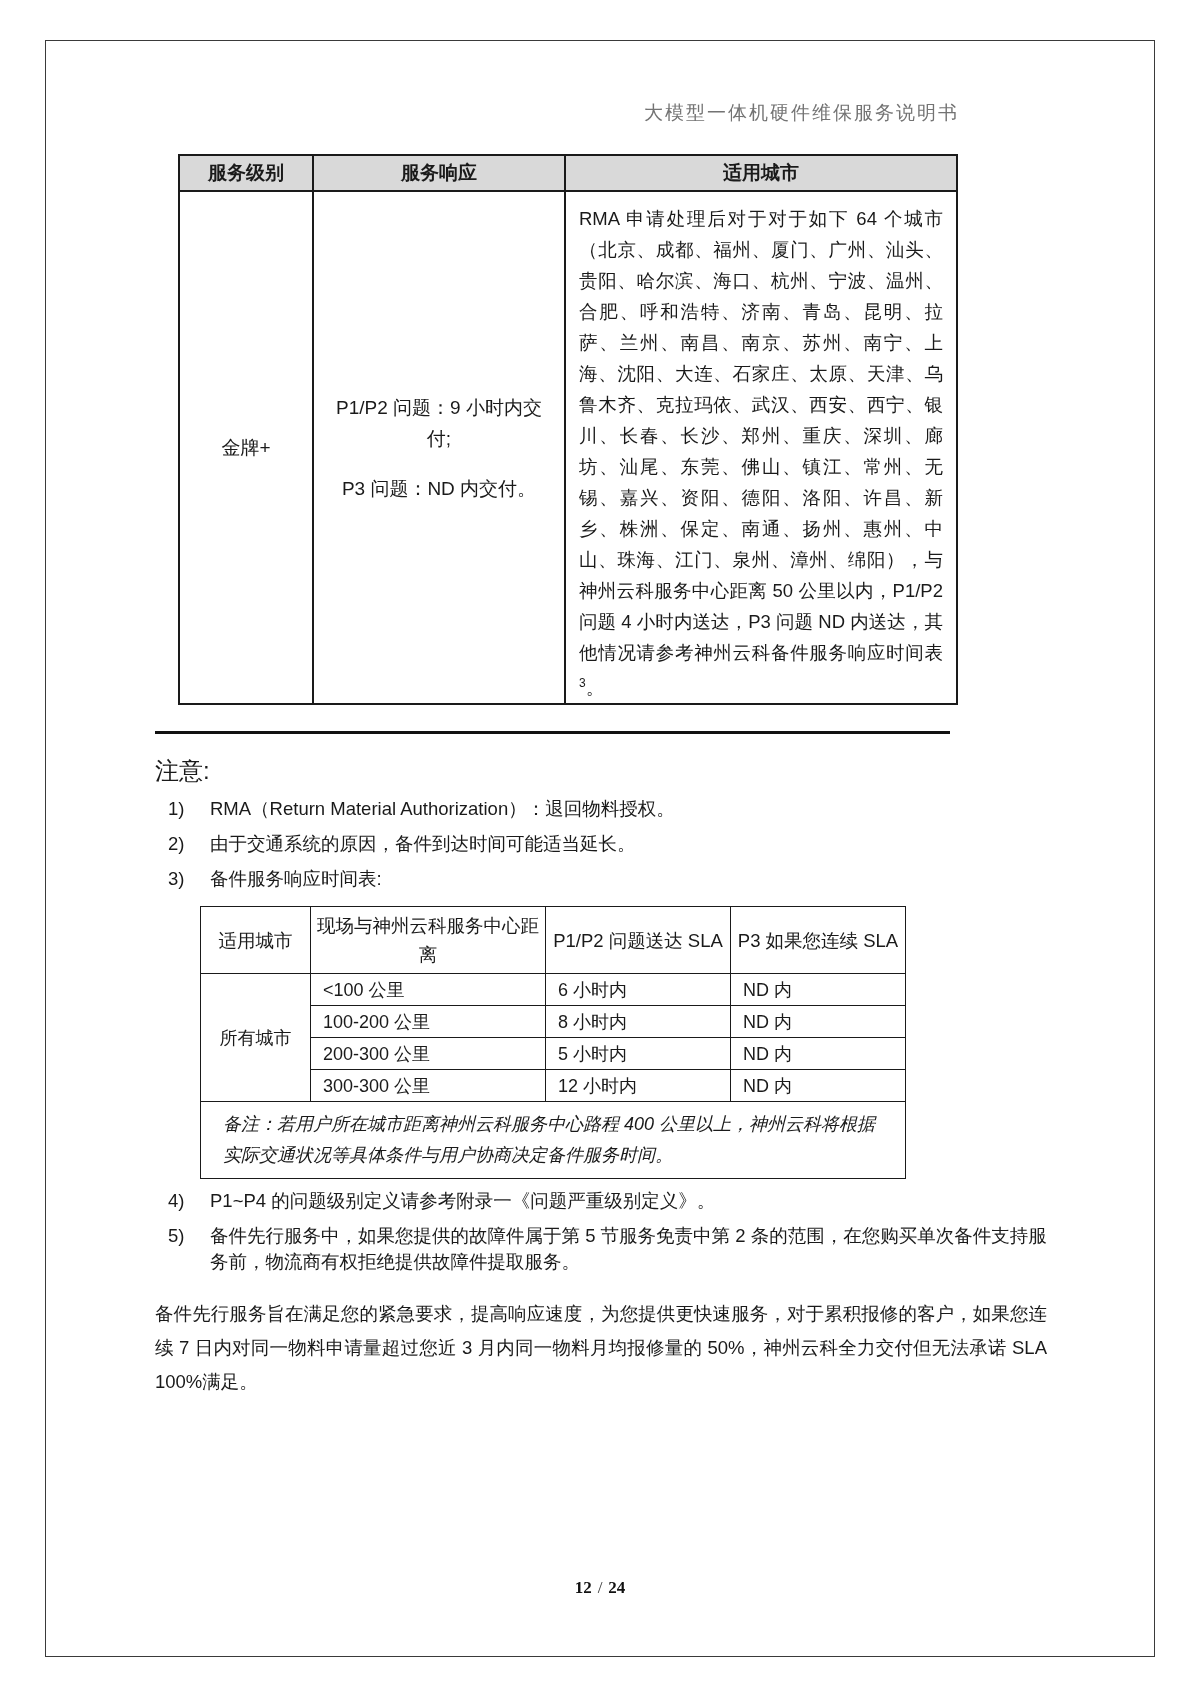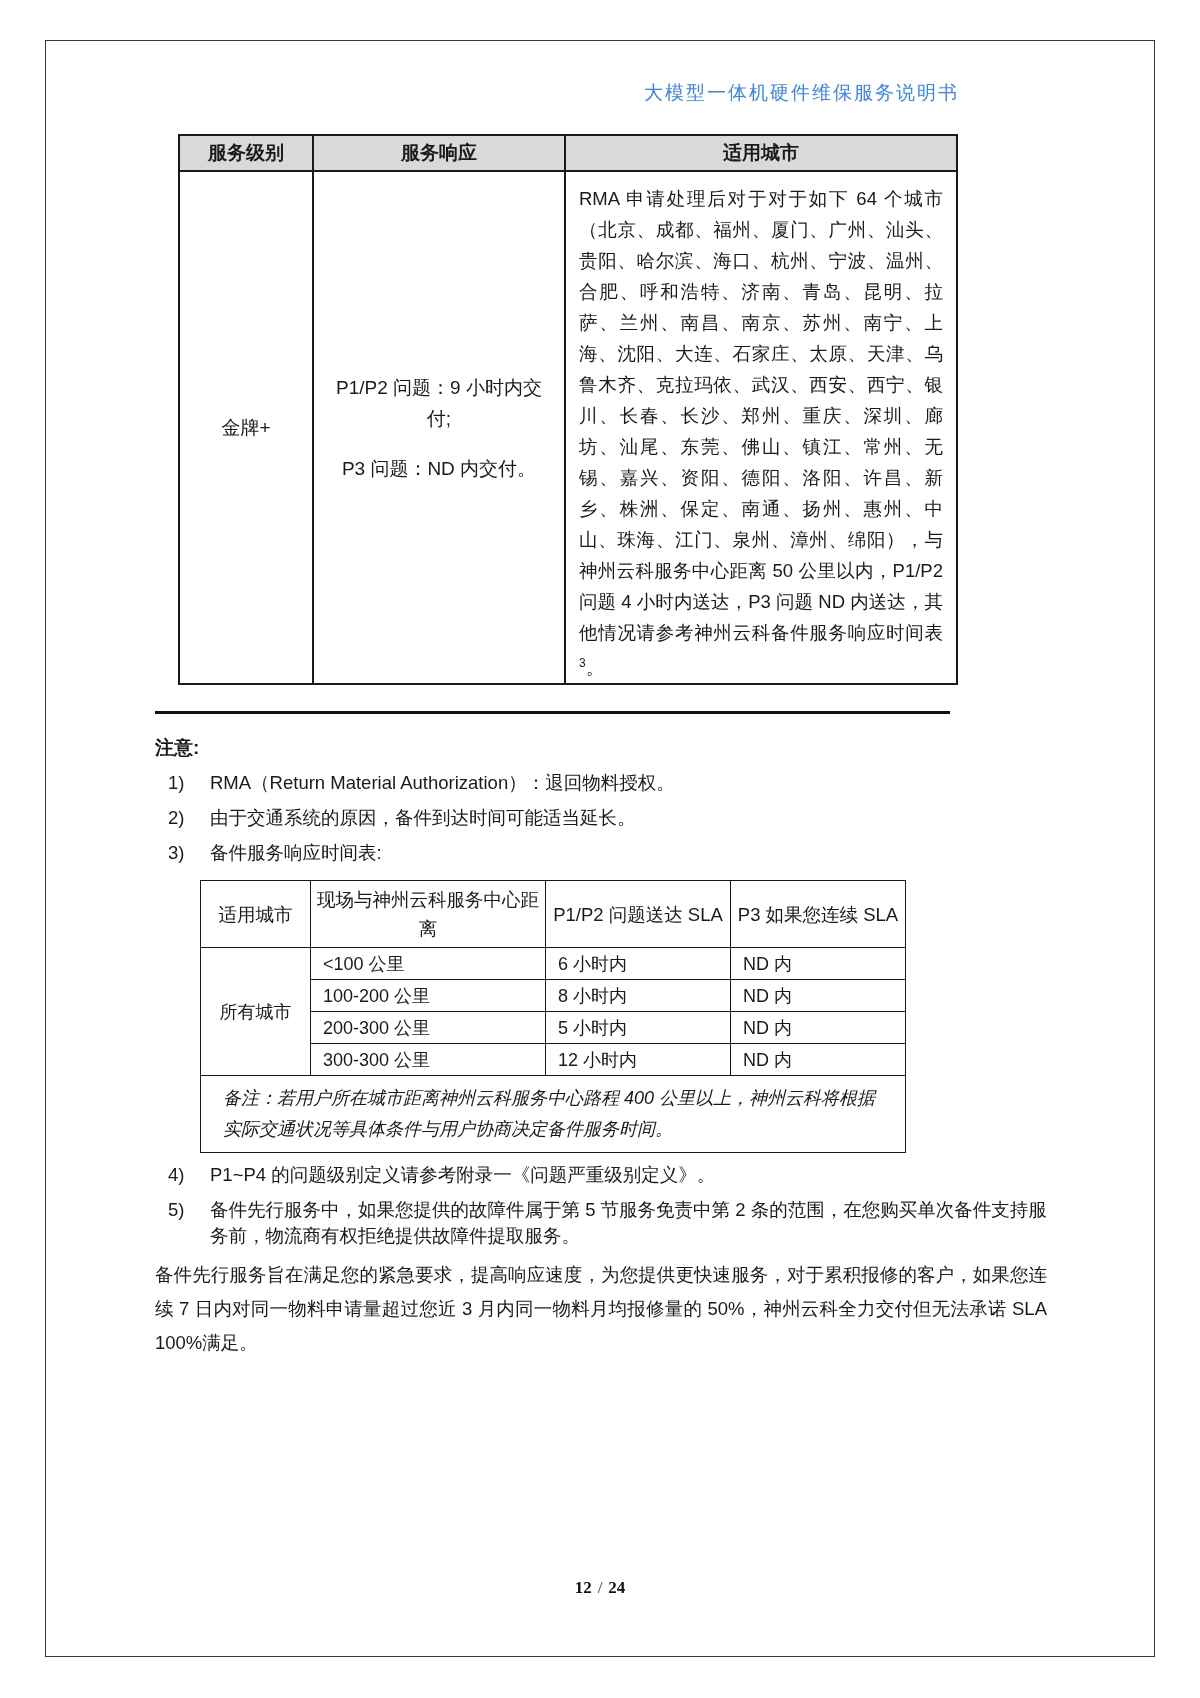--- a/index.html
+++ b/index.html
@@ -16,27 +16,27 @@
     left: 45px; top: 40px;
     width: 1110px; height: 1617px;
     border: 1px solid #3a3a3a;
   }
   .content {
     position: absolute;
     left: 110px; top: 0;
     width: 892px;
   }
   .doc-header {
-    margin-top: 40px;
+    margin-top: 60px;
     text-align: right;
     padding-right: 88px;
     font-family: "Liberation Serif", serif;
     font-size: 19px;
     letter-spacing: 2px;
-    color: #3b82f6;
+    color: #737373;
   }
   
   .main-table-wrap { margin-top: 28px; margin-left: 23px; }
   table { border-collapse: collapse; table-layout: fixed; }
   .main-table { width: 778px; font-size: 18px; }
   .main-table th, .main-table td { border: 2px solid #1a1a1a; }
   .main-table th {
     height: 36px;
     background: #d9d9d9;
     font-size: 19px;
@@ -58,21 +58,21 @@
   }
   .cell-cities sup { font-size: 12px; }
   
   .divider {
     margin-top: 26px;
     width: 795px;
     height: 3px;
     background: #111;
   }
   
-  .notes-title { margin-top: 21px; font-size: 19px; font-weight: bold; }
+  .notes-title { margin-top: 21px; font-size: 24px; font-weight: normal; }
   .note-item {
     display: flex;
     margin-top: 9px;
     padding-left: 13px;
     font-size: 18.5px;
     line-height: 26px;
   }
   .note-num { width: 42px; flex-shrink: 0; }
   .note-text { flex: 1; }
   
@@ -93,21 +93,21 @@
   .sla-val { text-align: left; padding-left: 12px; }
   .sla-remark {
     padding: 7px 22px;
     line-height: 31px;
     text-align: left;
     font-size: 18px;
     font-style: italic;
   }
   
   .closing {
-    margin-top: 9px;
+    margin-top: 22px;
     font-size: 18.5px;
     line-height: 34px;
     text-align: justify;
   }
   
   .footer {
     position: absolute;
     left: 0; top: 1578px;
     width: 1200px;
     text-align: center;

